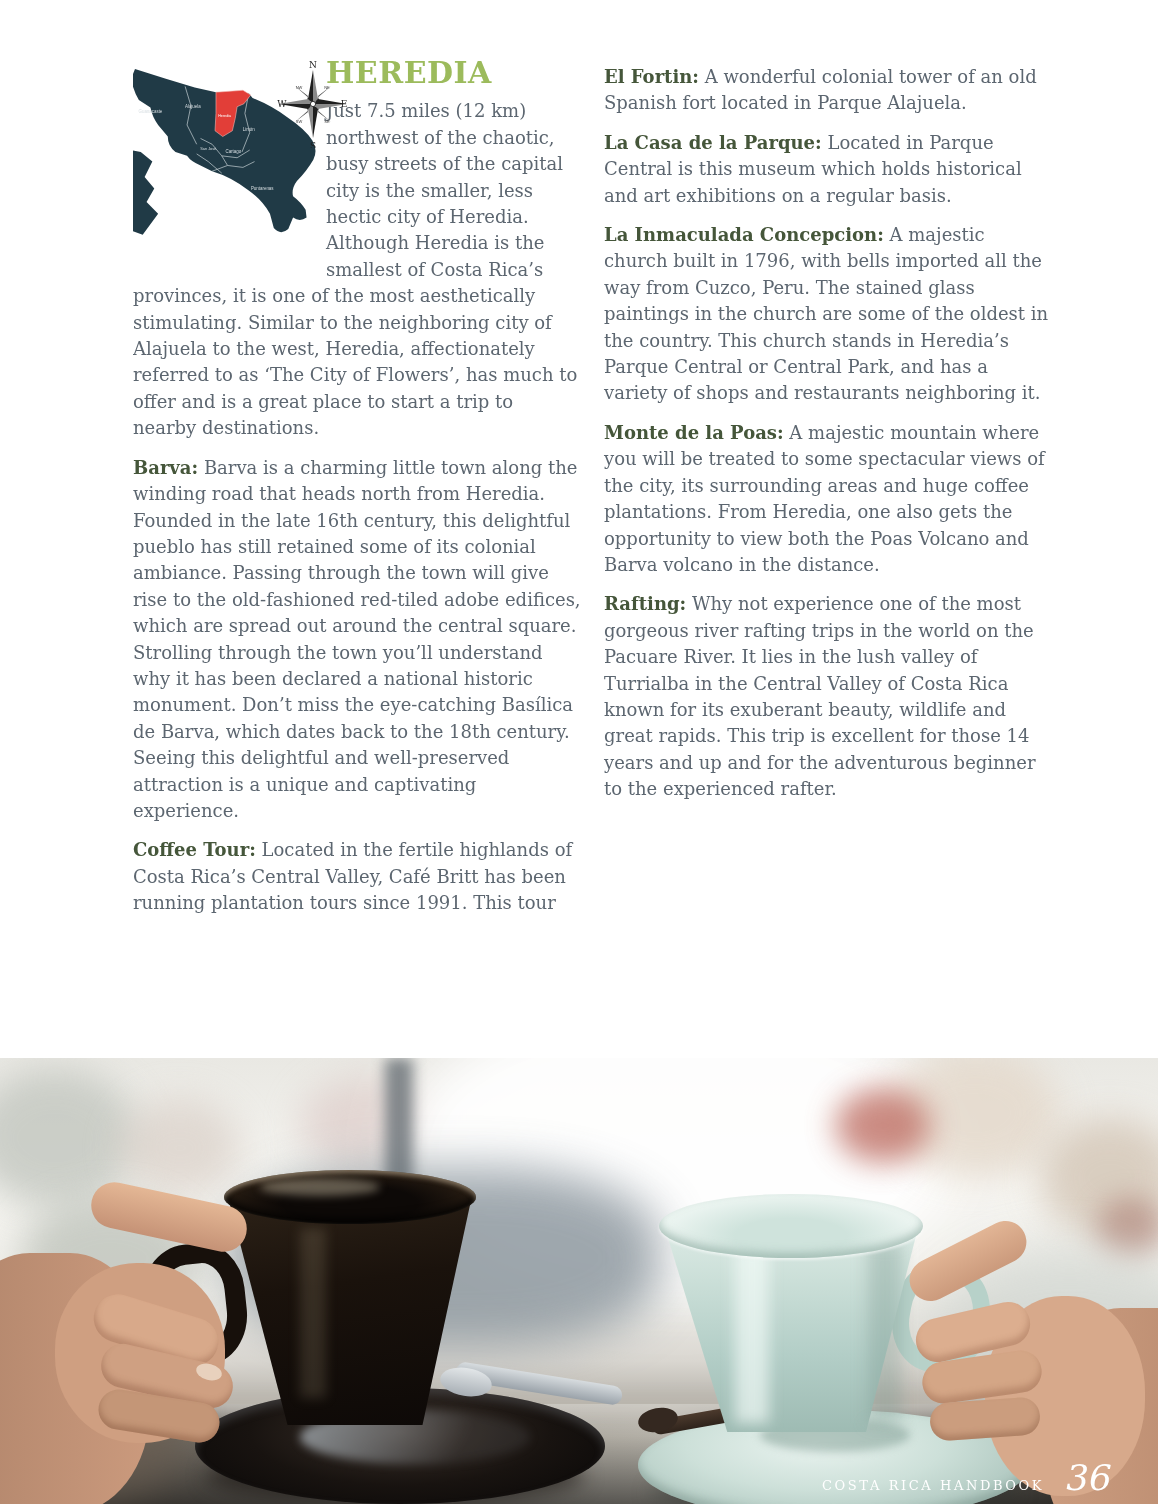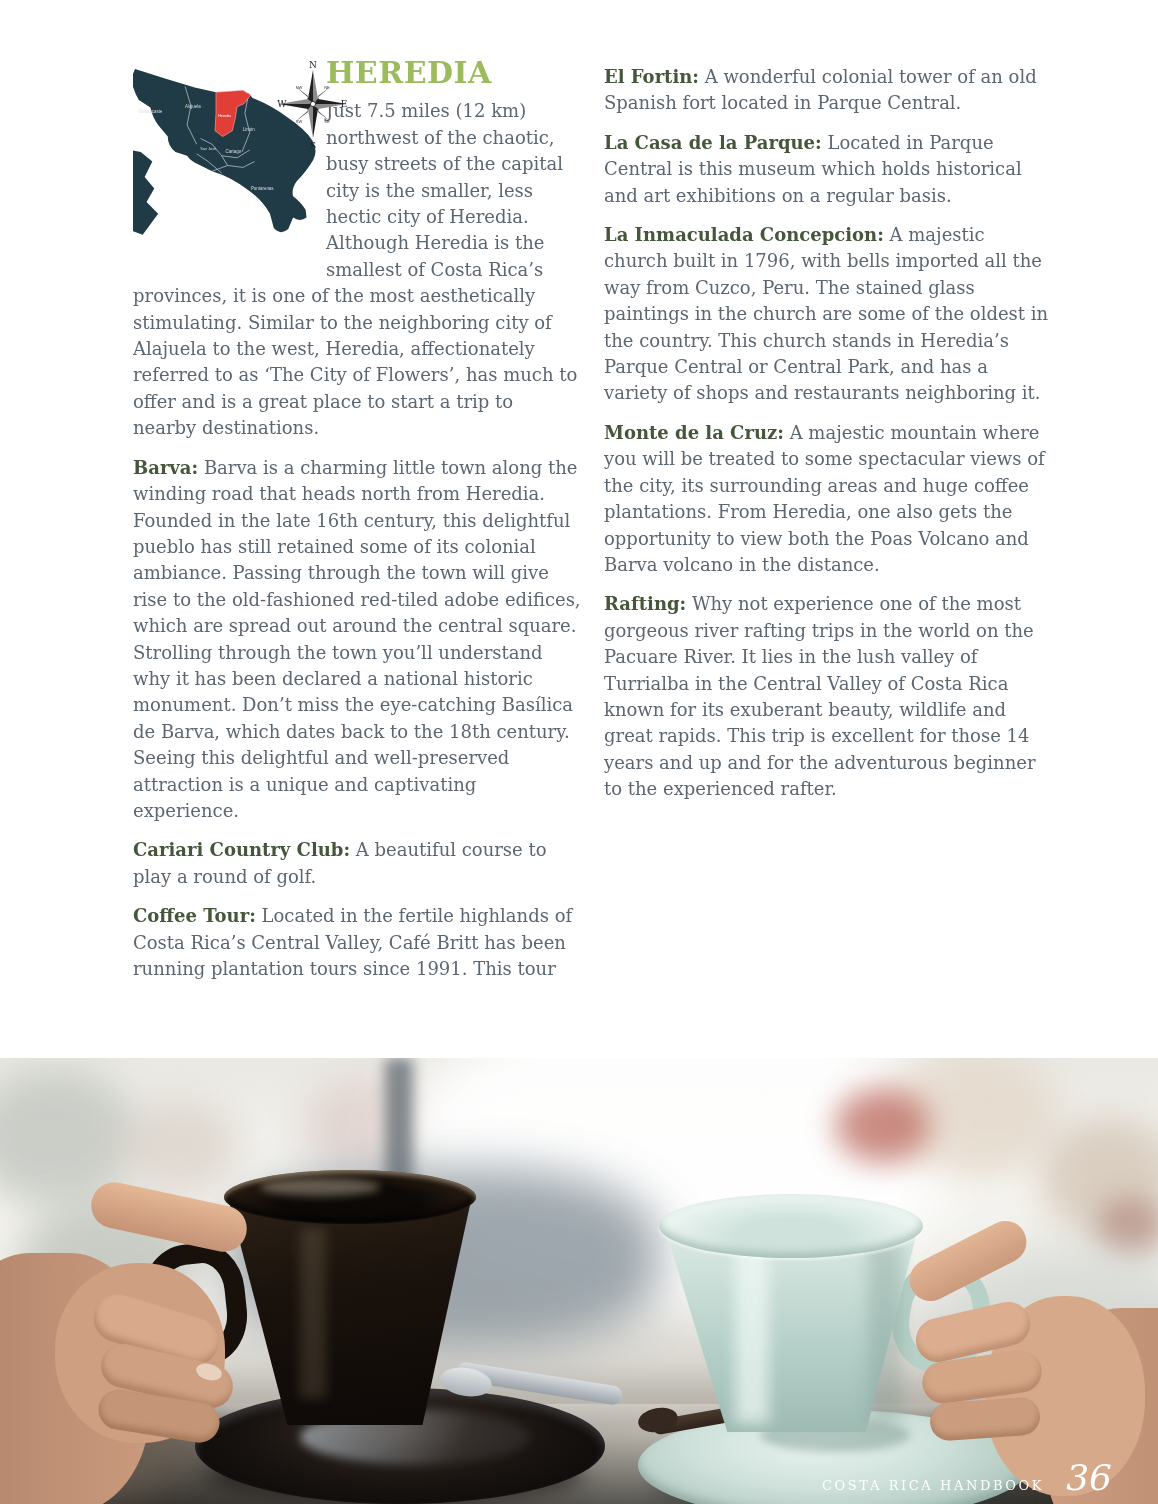--- a/index.html
+++ b/index.html
@@ -180,39 +180,37 @@
         </svg>
       </div>
 
       <h1 class="title">HEREDIA</h1>
 
       <p class="sec">Just 7.5 miles (12 km) northwest of the chaotic, busy streets of the capital city is the smaller, less hectic city of Heredia. Although Heredia is the smallest of Costa Rica’s provinces, it is one of the most aesthetically stimulating. Similar to the neighboring city of Alajuela to the west, Heredia, affectionately referred to as ‘The City of Flowers’, has much to offer and is a great place to start a trip to nearby destinations.</p>
 
       <p class="sec"><b class="lbl">Barva:</b>
         <span>Barva is a charming little town along the winding road that heads north from Heredia. Founded in the late 16th century, this delightful pueblo has still retained some of its colonial ambiance. Passing through the town will give rise to the old-fashioned red-tiled adobe edifices, which are spread out around the central square. Strolling through the town you’ll understand why it has been declared a national historic monument. Don’t miss the eye-catching Basílica de Barva, which dates back to the 18th century. Seeing this delightful and well-preserved attraction is a unique and captivating experience.</span></p>
 
-      <p class="sec"><b class="lbl">Cariari Country Club:</b>
-        <span>A beautiful course to play a round of golf.</span></p>
 
       <p class="sec"><b class="lbl">Coffee Tour:</b>
         <span>Located in the fertile highlands of Costa Rica’s Central Valley, Café Britt has been running plantation tours since 1991. This tour</span></p>
     </div>
 
     <div class="col col-right">
 
       <p class="sec"><b class="lbl">El Fortin:</b>
-        <span>A wonderful colonial tower of an old Spanish fort located in Parque Central.</span></p>
+        <span>A wonderful colonial tower of an old Spanish fort located in Parque Alajuela.</span></p>
 
       <p class="sec"><b class="lbl">La Casa de la Parque:</b>
         <span>Located in Parque Central is this museum which holds historical and art exhibitions on a regular basis.</span></p>
 
       <p class="sec"><b class="lbl">La Inmaculada Concepcion:</b>
         <span>A majestic church built in 1796, with bells imported all the way from Cuzco, Peru. The stained glass paintings in the church are some of the oldest in the country. This church stands in Heredia’s Parque Central or Central Park, and has a variety of shops and restaurants neighboring it.</span></p>
 
-      <p class="sec"><b class="lbl">Monte de la Cruz:</b>
+      <p class="sec"><b class="lbl">Monte de la Poas:</b>
         <span>A majestic mountain where you will be treated to some spectacular views of the city, its  surrounding areas and huge coffee plantations. From Heredia, one also gets the opportunity to view both the Poas Volcano and Barva volcano in the distance.</span></p>
 
       <p class="sec"><b class="lbl">Rafting:</b>
         <span>Why not experience one of the most gorgeous river rafting trips in the world on the Pacuare River. It lies in the lush valley of Turrialba in the Central Valley of Costa Rica known for its exuberant beauty, wildlife and great rapids. This trip is excellent for those 14 years and up and for the adventurous beginner to the experienced rafter.</span></p>
     </div>
   </div>
 
   <div class="photo">
     <div class="blob bk1 z1"></div>
     <div class="blob bk2 z1"></div>

